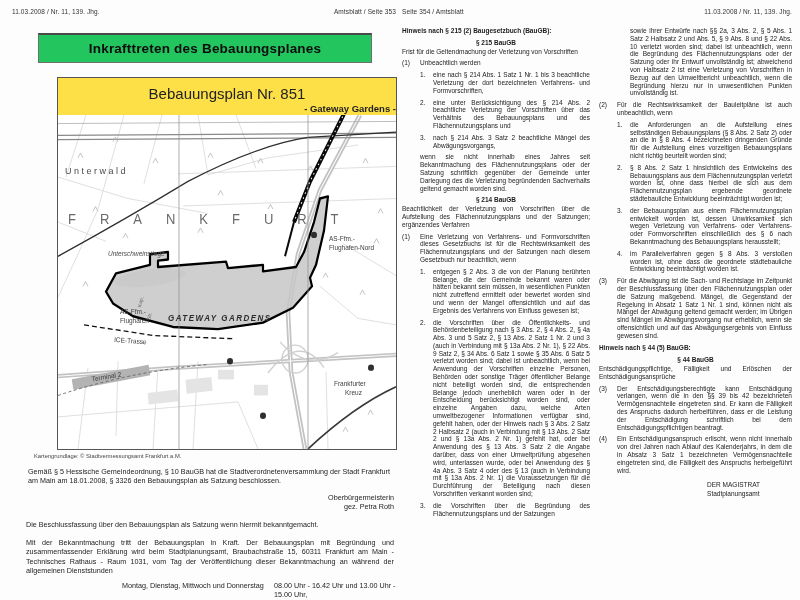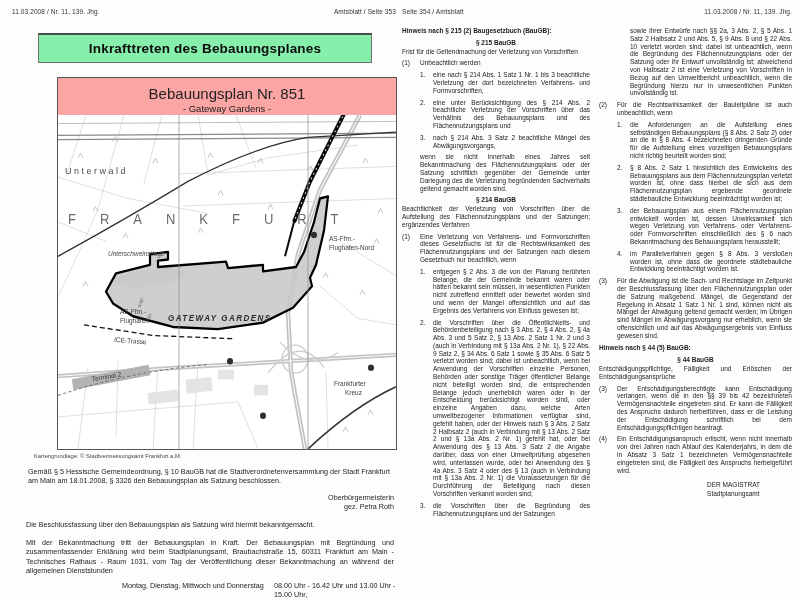--- a/index.html
+++ b/index.html
@@ -8,27 +8,27 @@
     background:#fdfdfd;color:#1c1c1c;
     font-family:"Liberation Sans","DejaVu Sans",sans-serif;
   }
   p{margin:0;}
   .hdr{display:flex;justify-content:space-between;font-size:6.5px;color:#333;letter-spacing:.1px;}
 
   
   .page-left{position:absolute;left:12px;top:8px;width:384px;}
   .title-bar{
     margin:18px 0 0 26px;width:332px;height:27px;
-    background:#86efac;border:1px solid #6e6e6e;border-top:2px solid #4a4a4a;
+    background:#22c55e;border:1px solid #6e6e6e;border-top:2px solid #4a4a4a;
     display:flex;align-items:center;justify-content:center;
     font-size:13.5px;font-weight:bold;color:#0d0d0d;letter-spacing:.2px;
   }
-  .map-box{margin:14px 0 0 45px;width:338px;border:1px solid #555;background:#fca5a5;}
+  .map-box{margin:14px 0 0 45px;width:338px;border:1px solid #555;background:#fde047;}
   .map-title{padding-top:7px;text-align:center;font-size:15px;color:#222;line-height:17px;}
-  .map-subtitle{text-align:center;font-size:9.5px;color:#222;line-height:13px;}
+  .map-subtitle{text-align:right;font-size:9.5px;color:#222;line-height:13px;font-weight:bold;}
   .map-svg{display:block;}
   .map-caption{margin:3px 0 0 22px;font-size:5.8px;color:#444;}
   .beschluss{margin:8px 0 0 16px;width:362px;font-size:7.2px;line-height:1.3;text-align:justify;}
   .signature{margin-top:7px;padding-right:2px;text-align:right;font-size:7.2px;line-height:1.25;}
   .pl-par{margin:9px 0 0 14px;width:368px;font-size:7.2px;line-height:1.3;text-align:justify;}
   .hours{margin:5px 0 0 66px;font-size:7.2px;line-height:1.3;}
   .hrow{display:flex;padding-left:44px;}
   .hdays{flex:0 0 152px;}
   .htimes{flex:1;}
 
@@ -172,21 +172,21 @@
 
   <div class="map-caption">Kartengrundlage: © Stadtvermessungsamt Frankfurt a.M.</div>
 
   <p class="beschluss">Gemäß § 5 Hessische Gemeindeordnung, § 10 BauGB hat die Stadtverordnetenversammlung der Stadt Frankfurt am Main am 18.01.2008, § 3326 den Bebauungsplan als Satzung beschlossen.</p>
 
   <div class="signature">
     <div>Oberbürgermeisterin</div>
     <div>gez. Petra Roth</div>
   </div>
 
-  <p class="pl-par">Die Beschlussfassung über den Bebauungsplan als Satzung wird hiermit bekanntgemacht.</p>
+  <p class="pl-par">Die Beschlussfassung über den Bebauungsplan als Satzung wenn hiermit bekanntgemacht.</p>
   <p class="pl-par">Mit der Bekanntmachung tritt der Bebauungsplan in Kraft. Der Bebauungsplan mit Begründung und zusammenfassender Erklärung wird beim Stadtplanungsamt, Braubachstraße 15, 60311 Frankfurt am Main - Technisches Rathaus - Raum 1031, vom Tag der Veröffentlichung dieser Bekanntmachung an während der allgemeinen Dienststunden</p>
 
   <div class="hours">
     <div class="hrow">
       <span class="hdays">Montag, Dienstag, Mittwoch und Donnerstag</span>
       <span class="htimes">08.00 Uhr - 16.42 Uhr und 13.00 Uhr - 15.00 Uhr,</span>
     </div>
     <div class="hrow">
       <span class="hdays">Montag</span>
       <span class="htimes">5.08 Uhr - 12.00 Uhr,</span>

